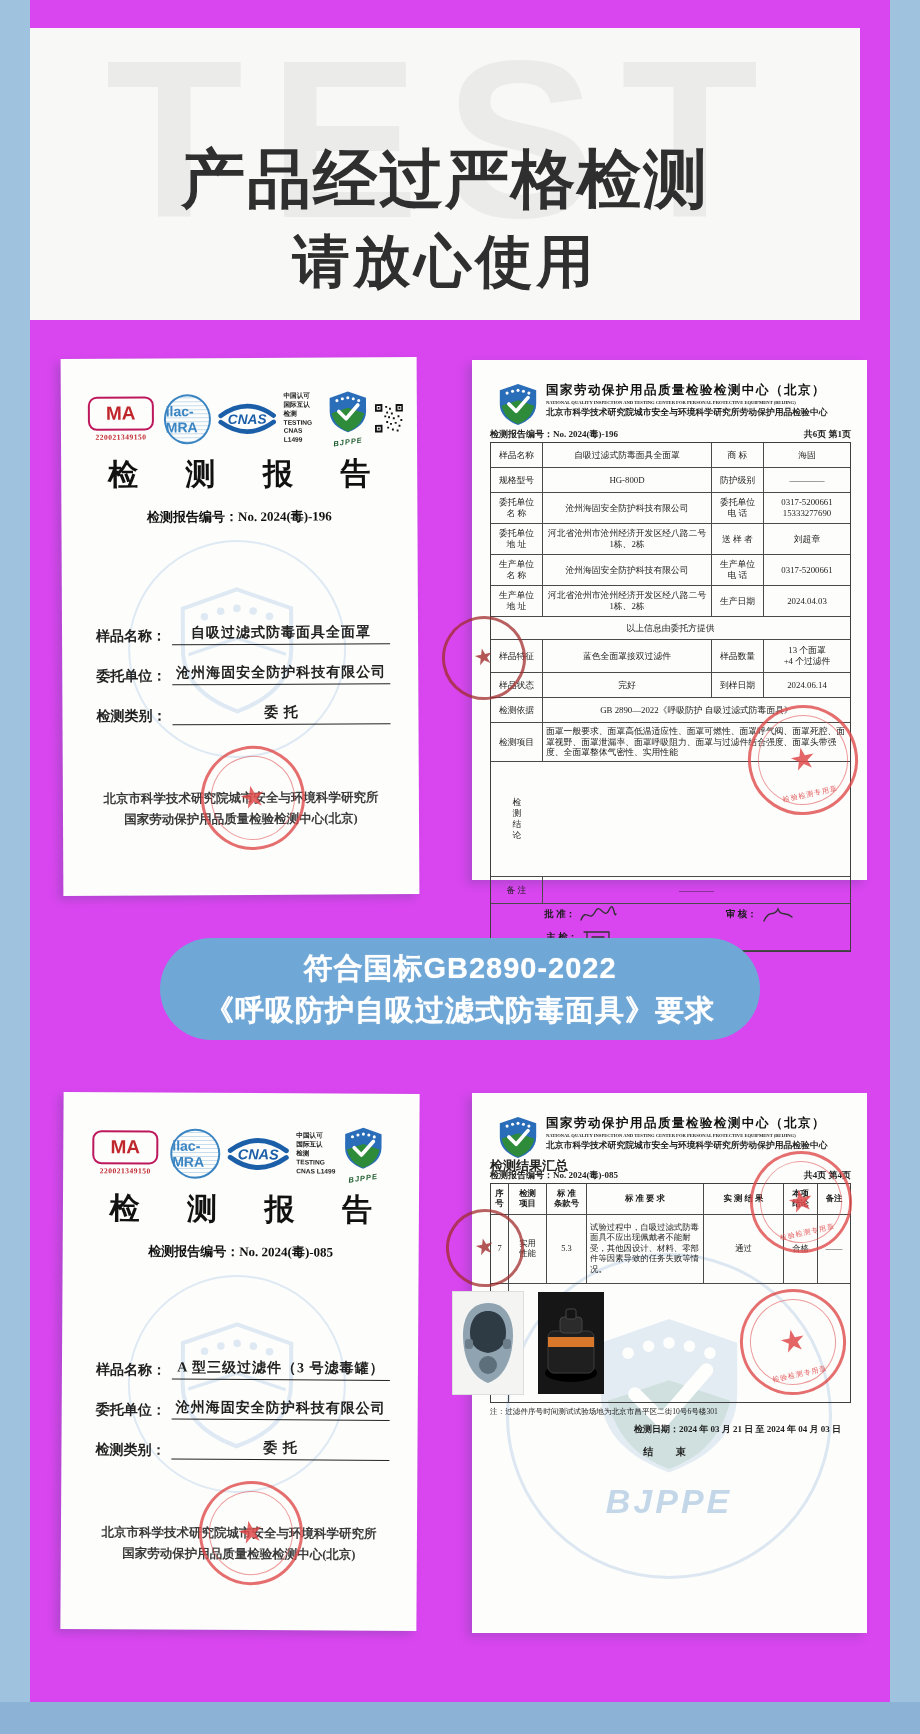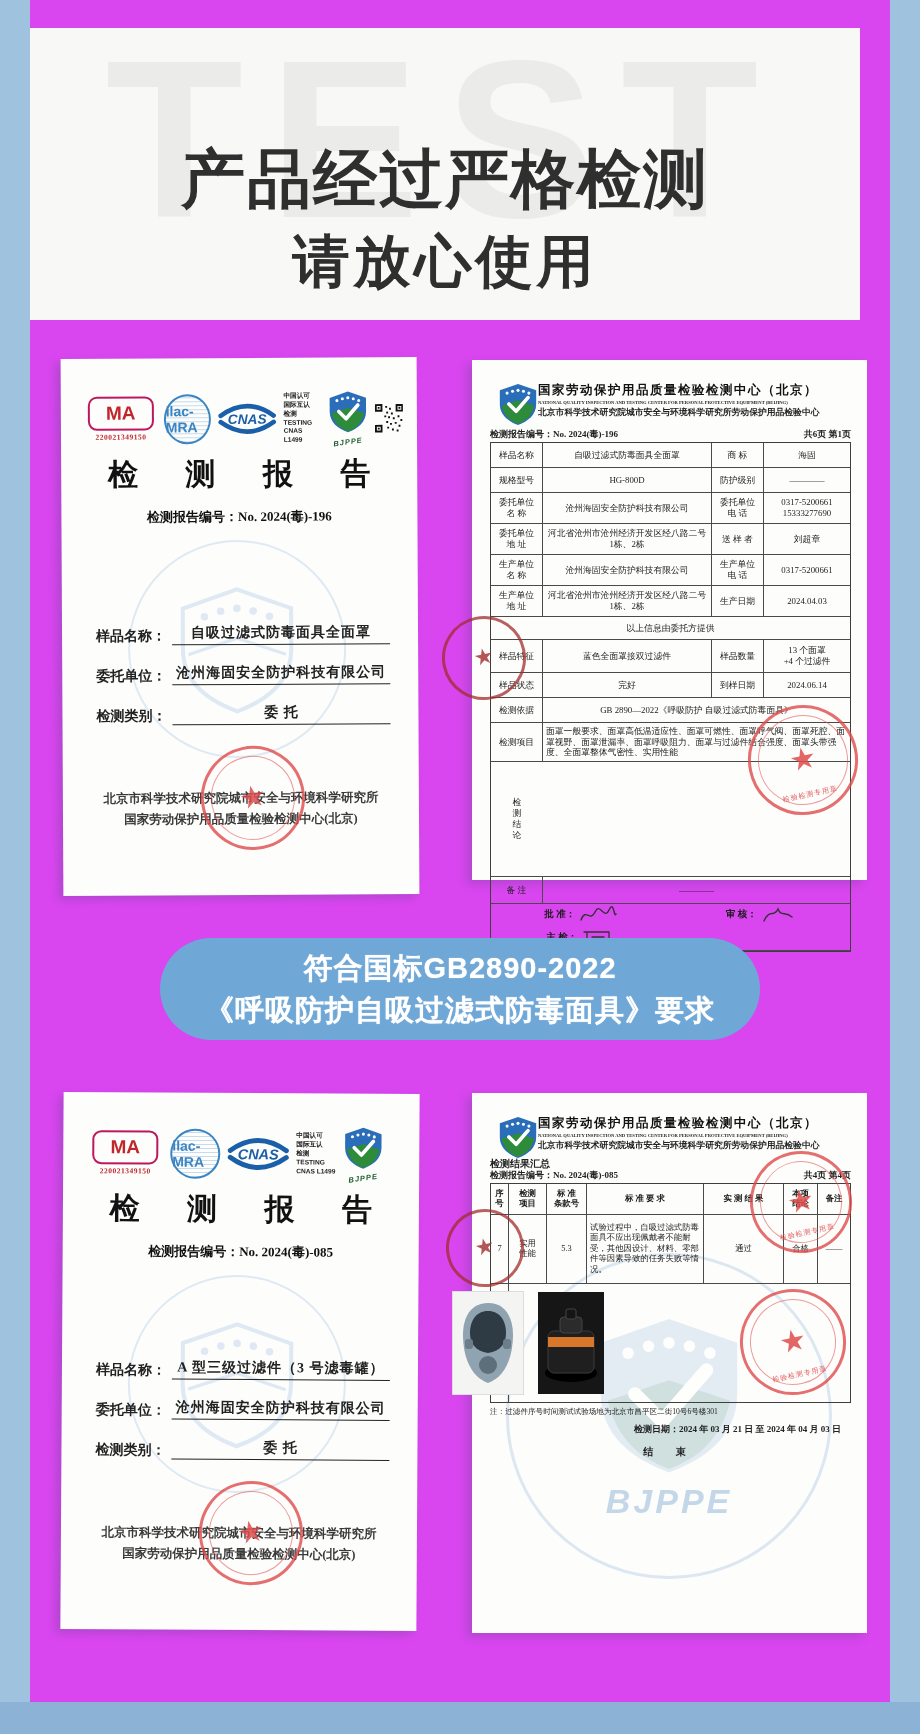--- a/index.html
+++ b/index.html
@@ -53,21 +53,21 @@
 
   
   .stamp{position:absolute;border:3px solid rgba(223,74,74,.8);border-radius:50%;transform:rotate(-12deg);z-index:5;}
   .stamp .stamp-star{position:absolute;left:50%;top:50%;transform:translate(-50%,-54%);color:rgba(223,74,74,.85);font-size:30px;}
   .stamp .stamp-label{position:absolute;left:0;right:0;bottom:12%;text-align:center;font-size:7px;color:rgba(223,74,74,.9);letter-spacing:1px;}
   .stamp.inner::after{content:"";position:absolute;inset:7px;border:1px solid rgba(223,74,74,.55);border-radius:50%;}
   .seam{border-color:rgba(160,44,44,.75);}
   .seam .stamp-star{color:rgba(160,44,44,.8);font-size:22px;}
 
   
-  .rep-head{position:absolute;left:26px;top:22px;right:14px;display:flex;}
+  .rep-head{position:absolute;left:26px;top:22px;right:14px;display:flex;gap:8px;}
   .rep-head-text{flex:1;}
   .org-cn{font-size:12.5px;font-weight:900;letter-spacing:1.5px;color:#111;white-space:nowrap;}
   .org-en{font-size:4.6px;font-weight:700;color:#222;margin-top:1px;white-space:nowrap;}
   .org-sub{font-size:8.8px;font-weight:700;color:#222;margin-top:2px;white-space:nowrap;}
   .rep-no-line{position:absolute;left:18px;right:16px;display:flex;justify-content:space-between;font-size:9px;font-weight:700;}
   .report1 .rep-no-line{top:68px;}
 
   
   .t1{position:absolute;left:18px;top:82px;width:359px;border:1.4px solid #3f3f3f;z-index:2;}
   .tr{display:grid;grid-template-columns:52px 1fr 52px 86px;border-bottom:1px solid #4a4a4a;}
@@ -82,21 +82,21 @@
   .concl{min-height:112px;position:relative;}
   .concl-body{position:relative;display:block;padding:7px 8px;font-size:9px;line-height:1.5;text-align:left;}
   .seal-note{text-align:right;margin-top:26px;font-size:8.8px;}
   .issue-line{text-align:right;margin-top:4px;font-size:9.2px;}
   .hand{font-family:"DejaVu Serif",serif;font-style:italic;font-size:12px;color:#333;}
   .sig-row{grid-template-columns:1fr 1fr;min-height:46px;}
   .sig-cell{display:flex;align-items:center;justify-content:center;gap:4px;font-size:9.5px;font-weight:700;border-right:none;}
   .r1-stamp{right:-8px;top:262px;width:104px;height:104px;}
 
   
-  .sum-line{position:absolute;left:18px;top:64px;font-size:10px;font-weight:700;}
+  .sum-line{position:absolute;left:18px;top:64px;font-size:13px;font-weight:700;}
   .report2 .rep-no-line{top:76px;}
   .t2{position:absolute;left:18px;top:90px;width:359px;border:1.4px solid #3f3f3f;z-index:2;background:transparent;}
   .t2 .tr2{display:grid;grid-template-columns:18px 38px 40px 1fr 80px 34px 32px;border-bottom:1px solid #4a4a4a;}
   .t2 .tr2:last-child{border-bottom:none;}
   .t2 .tc{font-size:8.4px;}
   .th{min-height:28px;font-weight:700;}
   .dr{min-height:66px;}
   .photo-row{grid-template-columns:96px 1fr;min-height:118px;}
   .photos{display:flex;align-items:center;justify-content:center;gap:14px;}
   .photo{width:92px;height:102px;display:flex;align-items:center;justify-content:center;}

